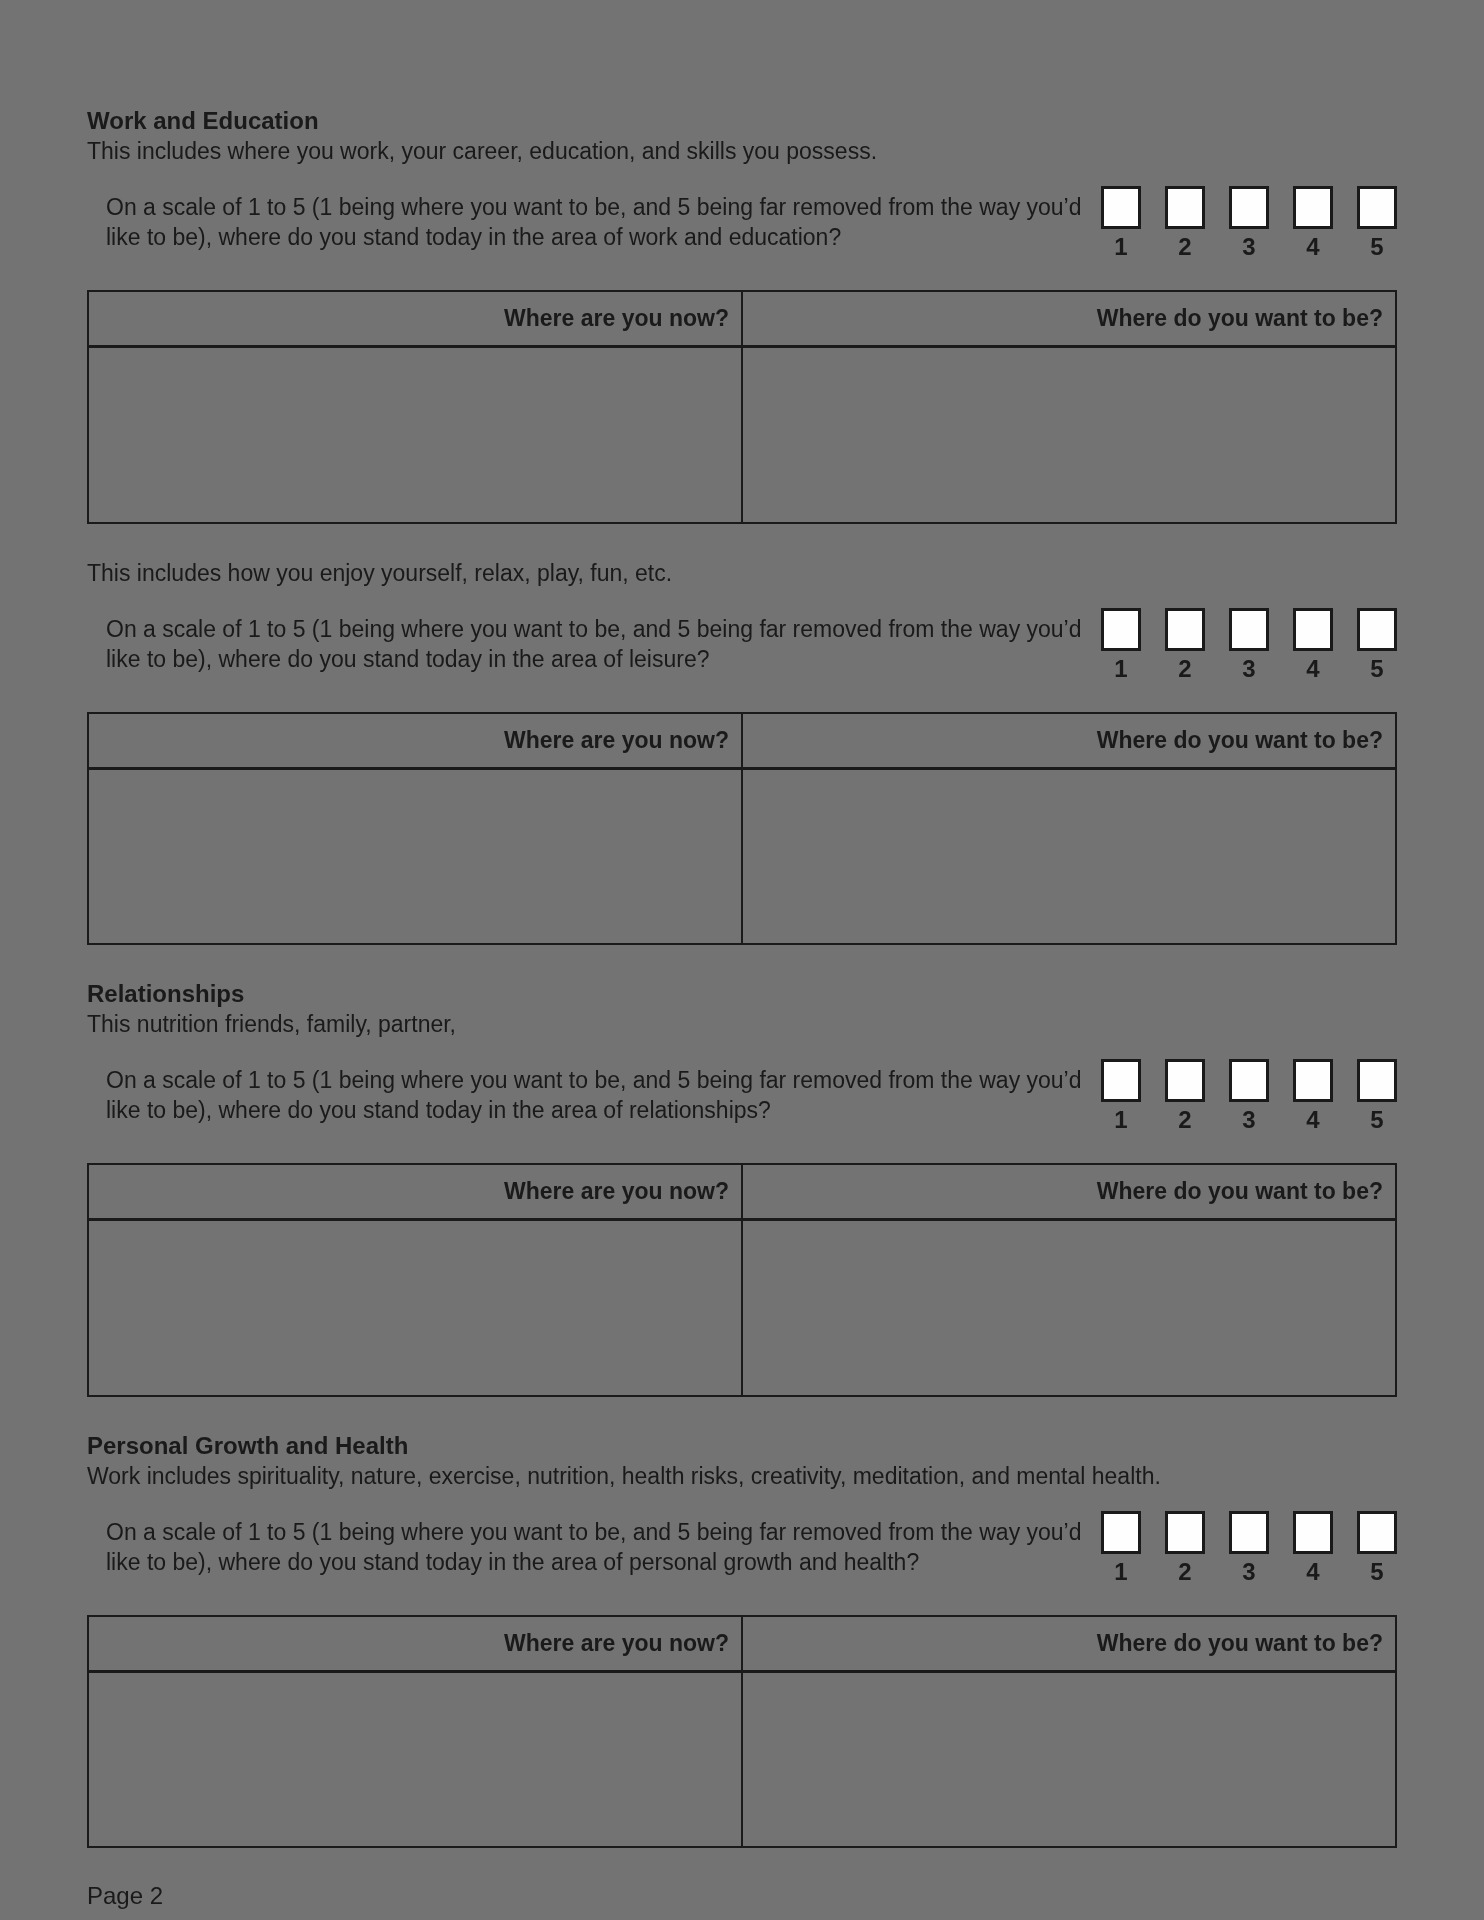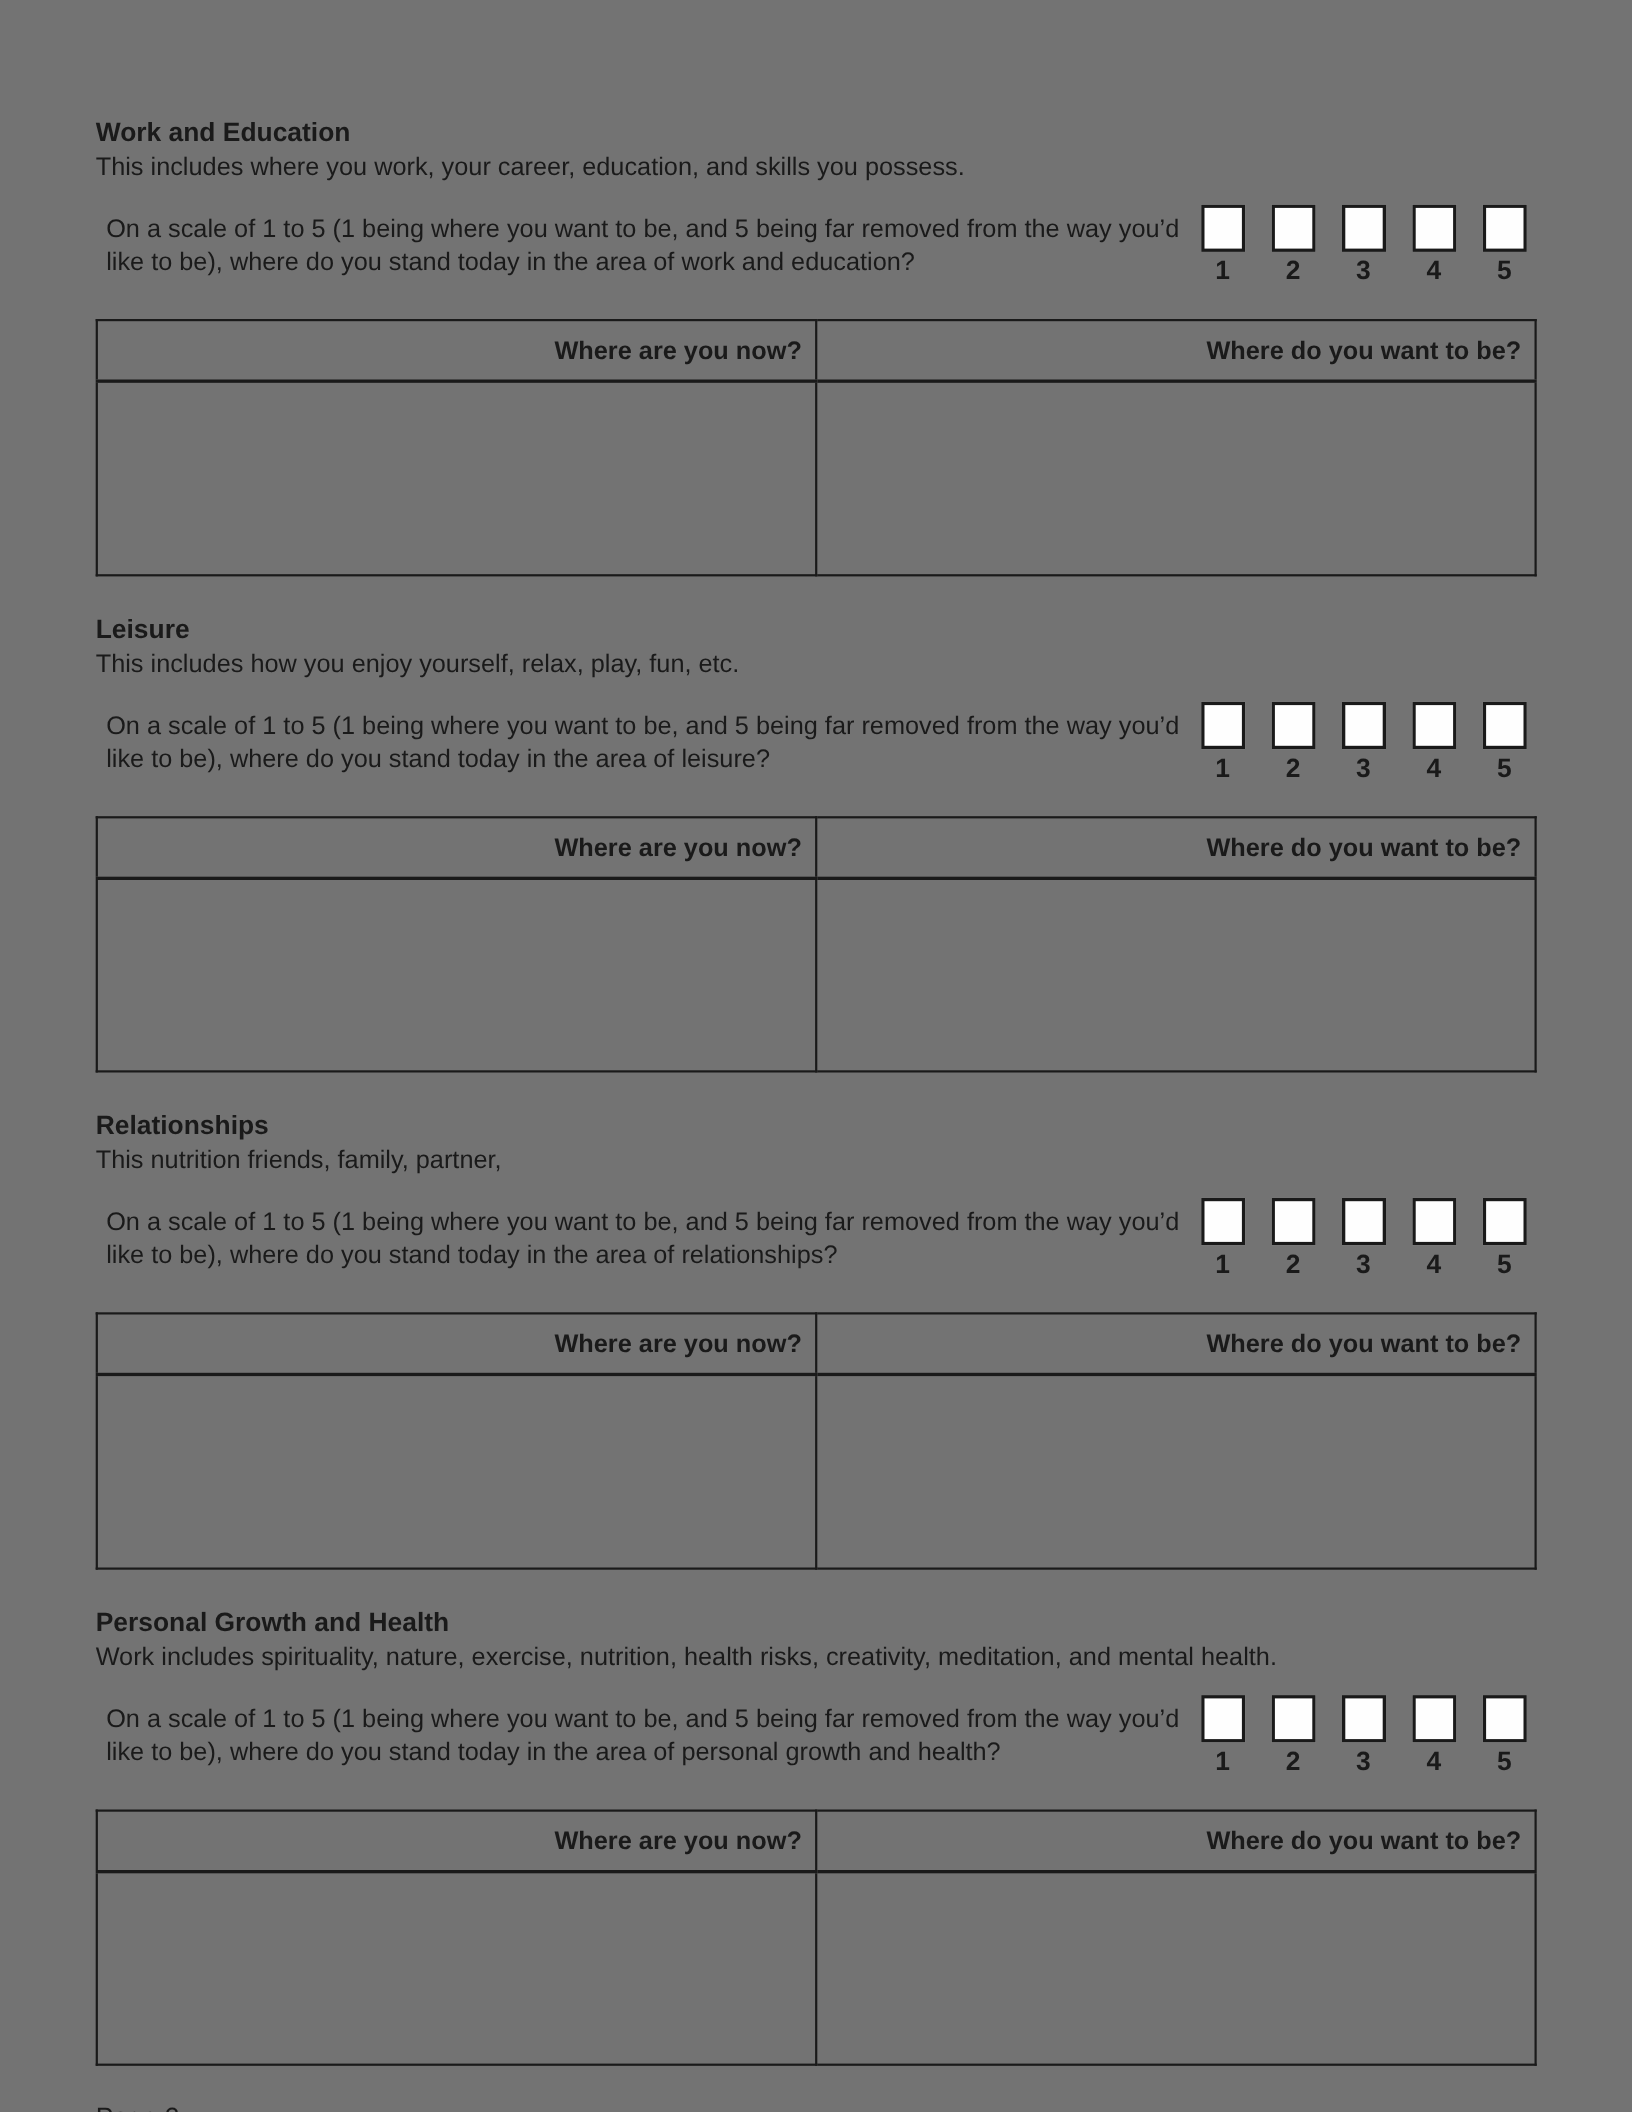--- a/index.html
+++ b/index.html
@@ -22,21 +22,21 @@
     font-weight: bold;
     margin: 0;
   }
   .section-desc {
     font-size: 23px;
     line-height: 30px;
     margin: 0;
   }
   .scale-row {
     display: flex;
-    justify-content: center;
+    justify-content: flex-end;
     align-items: flex-start;
     margin-top: 26px;
     min-height: 78px;
   }
   .question {
     font-size: 23px;
     line-height: 30px;
     width: 995px;
     margin: 0;
   }
@@ -136,21 +136,20 @@
       <tbody>
         <tr>
           <td></td>
           <td></td>
         </tr>
       </tbody>
     </table>
   </div>
 
   <div class="section">
-    <h2 class="section-title">Leisure</h2>
     <p class="section-desc">This includes how you enjoy yourself, relax, play, fun, etc.</p>
     <div class="scale-row">
       <p class="question">On a scale of 1 to 5 (1 being where you want to be, and 5 being far removed from the way you’d like to be), where do you stand today in the area of leisure?</p>
       <div class="rating-scale">
         <div class="rating-opt">
           <div class="rating-box"></div>
           <div class="rating-num">1</div>
         </div>
         <div class="rating-opt">
           <div class="rating-box"></div>

